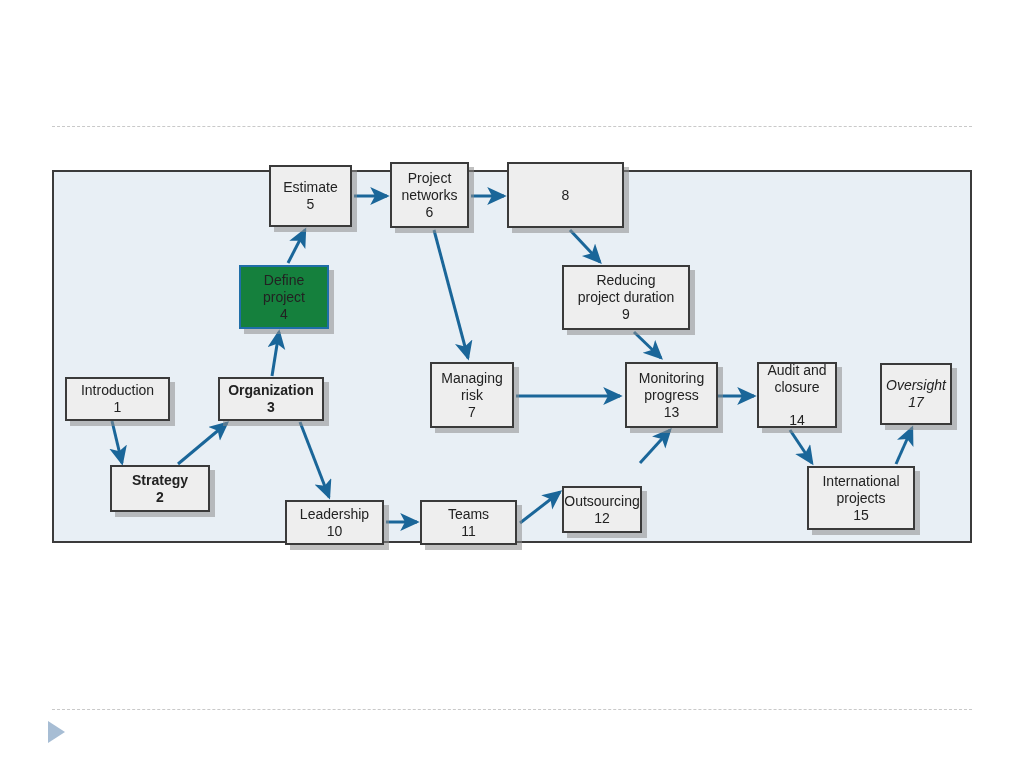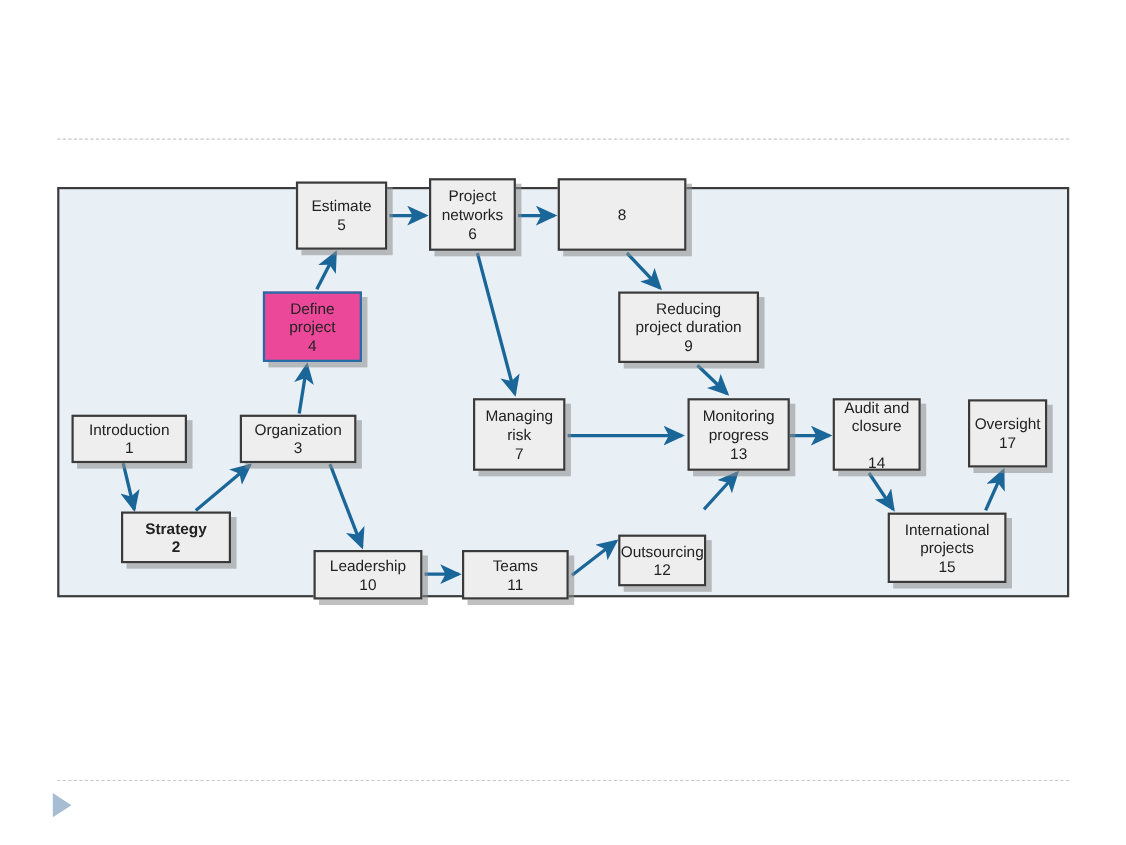--- a/index.html
+++ b/index.html
@@ -72,21 +72,21 @@
     align-items: center;
     justify-content: center;
     color: #222222;
     font-size: 14px;
     line-height: 17px;
     text-align: center;
     padding: 2px 3px;
   }
 
   .node.highlight {
-    background: #ec4899;
+    background: #15803d;
     border: 2px solid #1f6ea8;
   }
 
   .node .nlabel { white-space: pre-line; }
   .node .nnum { }
 </style>
 </head>
 <body>
 
 <div id="slide">
@@ -127,21 +127,21 @@
 
   <div id="nodes">
       <div class="node" style="left: 65px; top: 377px; width: 105px; height: 44px;">
         <div class="nlabel">Introduction</div>
         <div class="nnum">1</div>
       </div>
       <div class="node" style="left: 110px; top: 465px; width: 100px; height: 47px; font-weight: bold;">
         <div class="nlabel">Strategy</div>
         <div class="nnum">2</div>
       </div>
-      <div class="node" style="left: 218px; top: 377px; width: 106px; height: 44px;">
+      <div class="node" style="left: 218px; top: 377px; width: 106px; height: 44px; font-weight: bold;">
         <div class="nlabel">Organization</div>
         <div class="nnum">3</div>
       </div>
       <div class="node highlight" style="left: 239px; top: 265px; width: 90px; height: 64px;">
         <div class="nlabel">Define
 project</div>
         <div class="nnum">4</div>
       </div>
       <div class="node" style="left: 269px; top: 165px; width: 83px; height: 62px;">
         <div class="nlabel">Estimate</div>
@@ -185,19 +185,19 @@
       <div class="node" style="left: 757px; top: 362px; width: 80px; height: 66px; gap: 16px;">
         <div class="nlabel">Audit and
 closure</div>
         <div class="nnum">14</div>
       </div>
       <div class="node" style="left: 807px; top: 466px; width: 108px; height: 64px; text-align: center;">
         <div class="nlabel">International
 projects</div>
         <div class="nnum">15</div>
       </div>
-      <div class="node" style="left: 880px; top: 363px; width: 72px; height: 62px;">
+      <div class="node" style="left: 880px; top: 363px; width: 72px; height: 62px; font-style: italic;">
         <div class="nlabel">Oversight</div>
         <div class="nnum">17</div>
       </div>
     </div>
 
 </div>
 
 </body></html>

